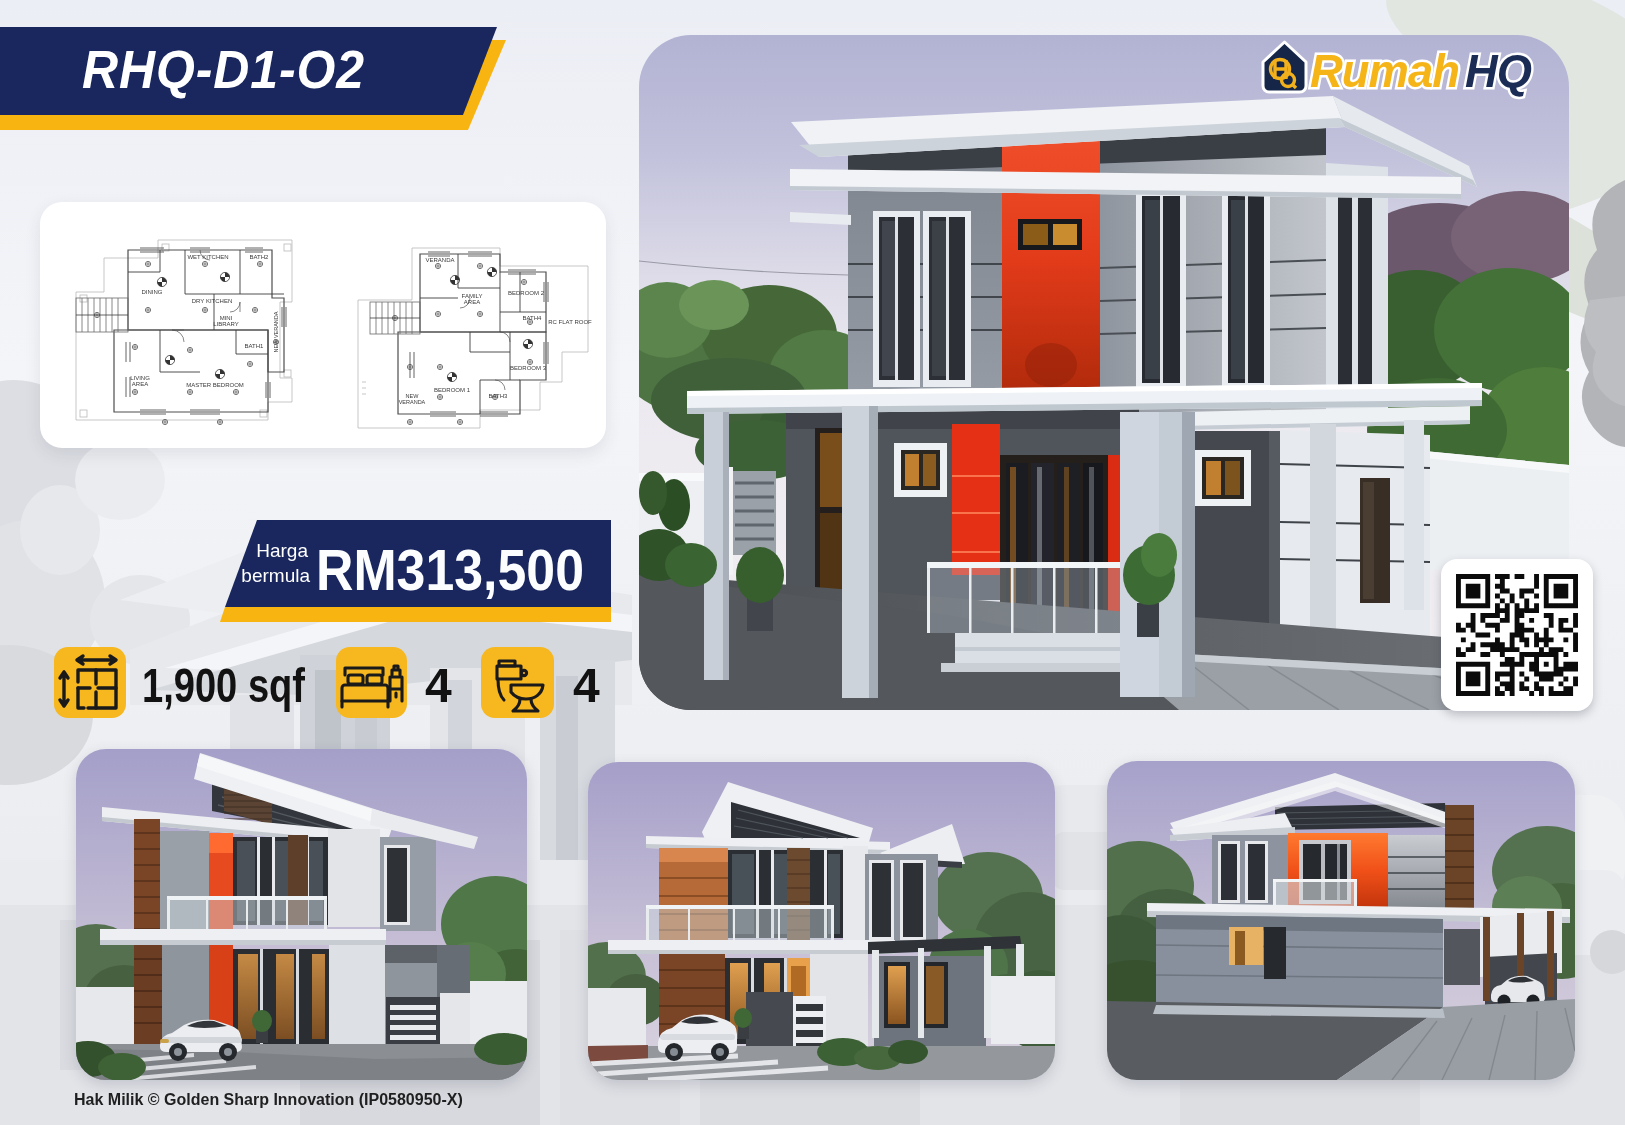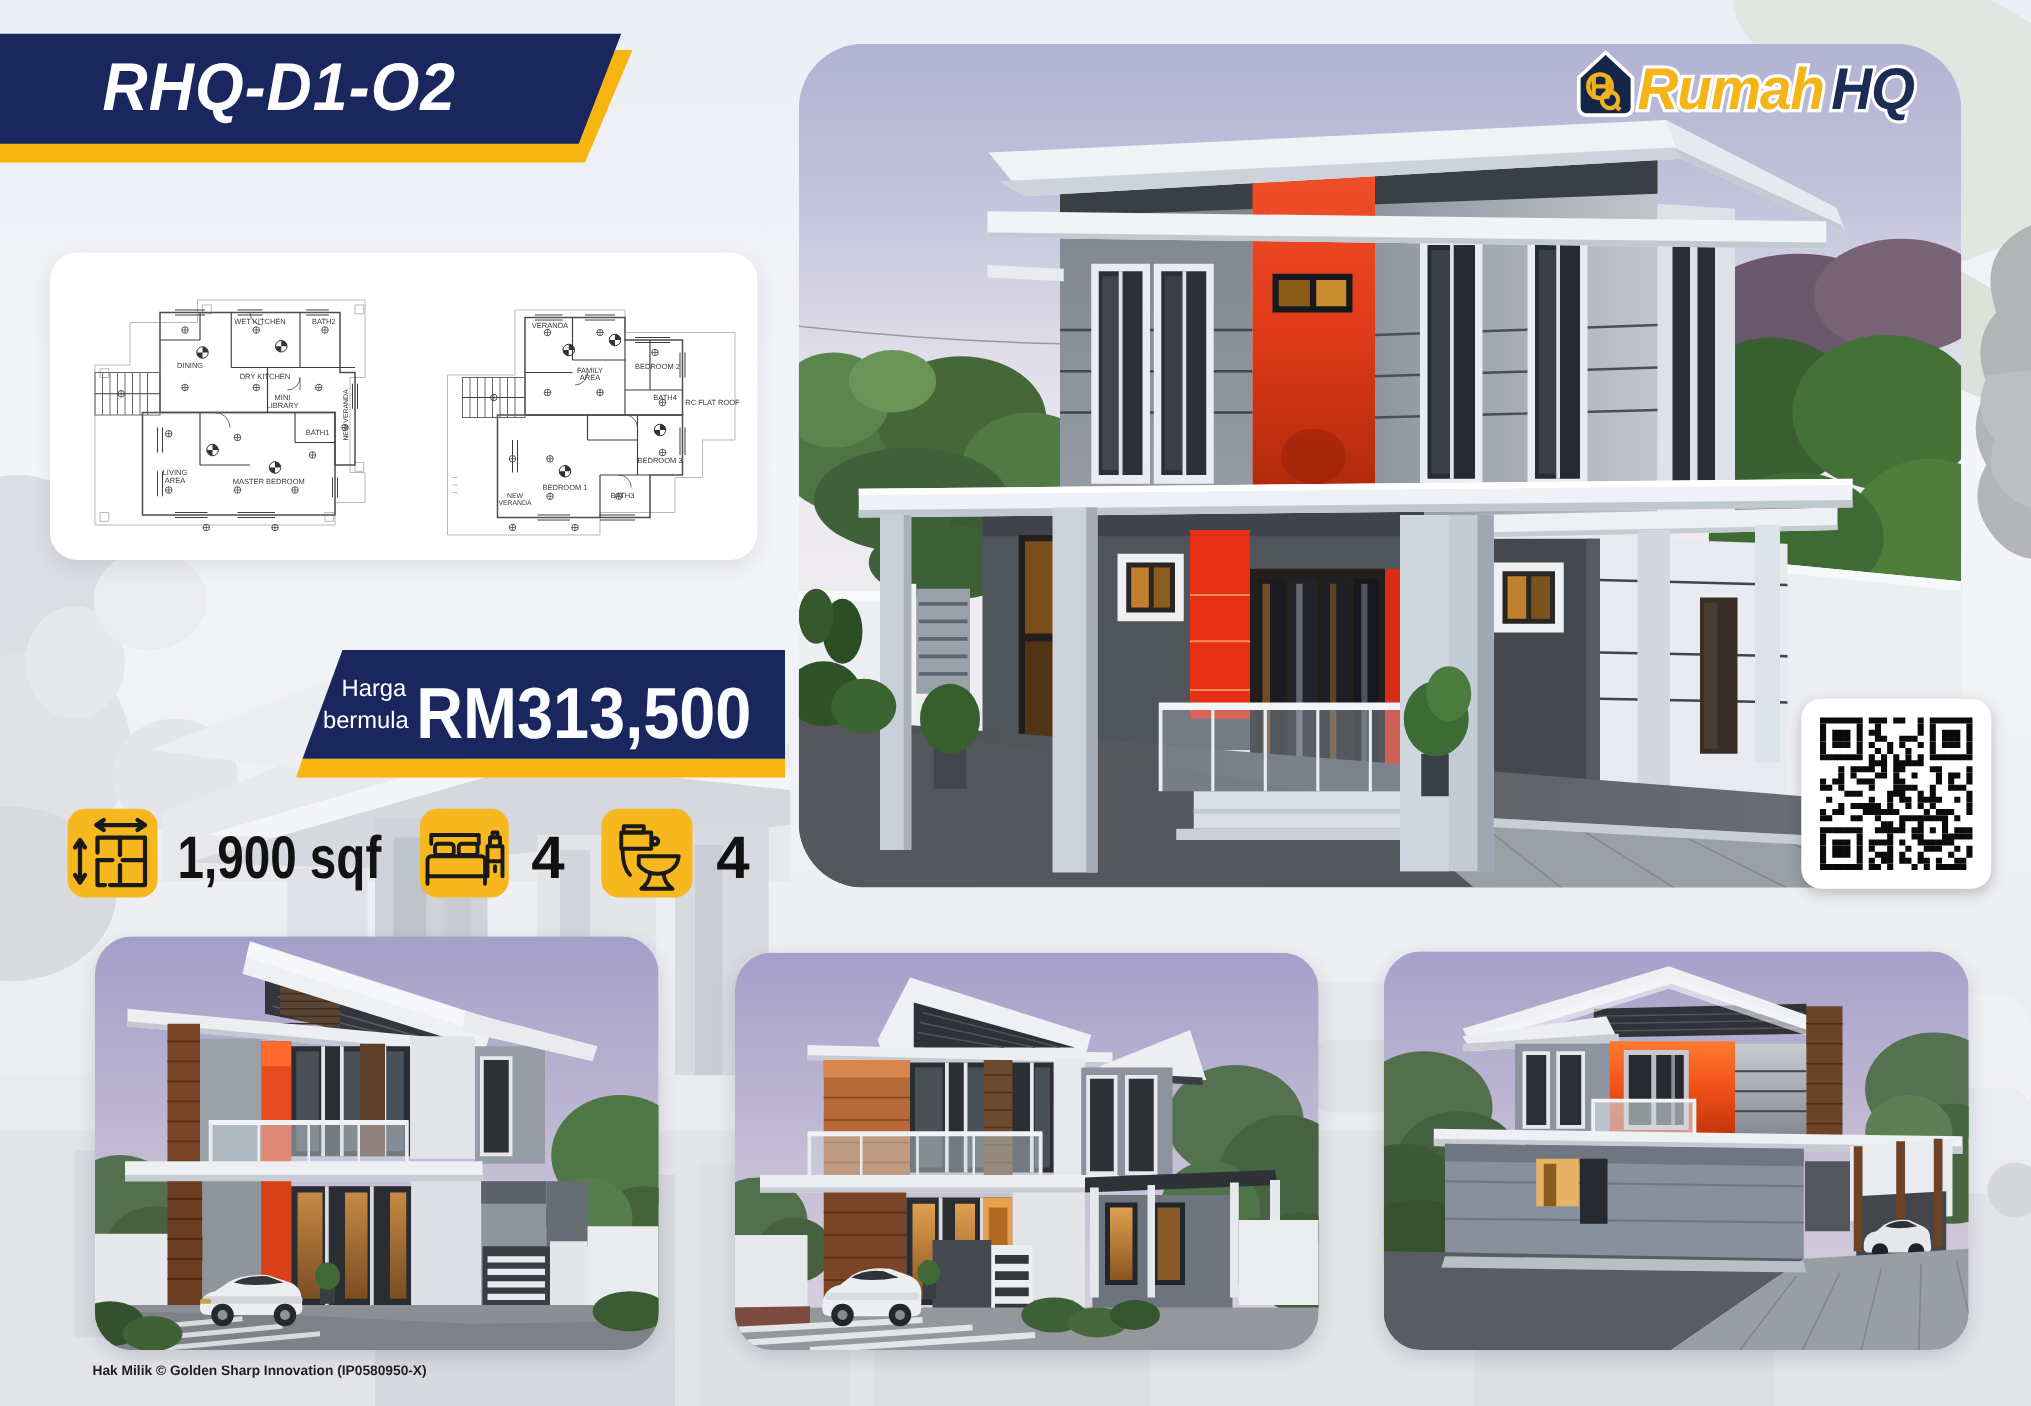--- a/index.html
+++ b/index.html
@@ -254,21 +254,21 @@
     <text x="530" y="122">RC FLAT ROOF</text>
     <text x="412" y="190">BEDROOM 1</text>
     <text x="458" y="196">BATH3</text>
     <text x="488" y="168">BEDROOM 3</text>
     <text x="372" y="196" font-size="5.5">NEW</text>
     <text x="372" y="202" font-size="5.5">VERANDA</text>
   </g>
 </svg>
 </div>
 
-<div class="abs" id="pricebanner" style="left:232px;top:515px;width:400px;height:112px;">
+<div class="abs" id="pricebanner" style="left:215px;top:515px;width:400px;height:112px;">
 <svg width="400" height="112" viewBox="0 0 400 112">
 
   <polygon points="10,92 396,92 396,107 5,107" fill="#f8b511"></polygon>
 
   <polygon points="42,5 396,5 396,92 10,92" fill="#19275e"></polygon>
 
   <text x="93" y="42" text-anchor="end" font-family="Liberation Sans, sans-serif" font-size="19" fill="#ffffff">Harga</text>
   <text x="95" y="67" text-anchor="end" font-family="Liberation Sans, sans-serif" font-size="19" fill="#ffffff">bermula</text>
 
   <text x="101" y="75" font-family="Liberation Sans, sans-serif" font-size="58" font-weight="bold" fill="#fcfdff" textLength="268" lengthAdjust="spacingAndGlyphs">RM313,500</text>
@@ -1080,13 +1080,13 @@
 
   <polygon points="336,246 468,238 468,319 230,319" fill="#999ea4"></polygon>
   <g stroke="#83888e" stroke-width="1.4">
     <path d="M330 260 L285 319 M365 257 L335 319 M398 254 L382 319 M430 250 L428 319 M458 247 L468 290"></path>
   </g>
 
   <polygon points="49,244 336,248 338,257 46,253" fill="#b9bfc6"></polygon>
 </svg>
 </div>
 
-<div class="abs" id="footer" style="left:74px;top:1091px;width:900px;height:24px;font-size:11px;font-weight:bold;letter-spacing:0px;color:#1f1f1f;">Hak Milik © Golden Sharp Innovation (IP0580950-X)</div>
+<div class="abs" id="footer" style="left:74px;top:1091px;width:900px;height:24px;font-size:16px;font-weight:bold;letter-spacing:0px;color:#1f1f1f;">Hak Milik © Golden Sharp Innovation (IP0580950-X)</div>
 
 </body></html>

